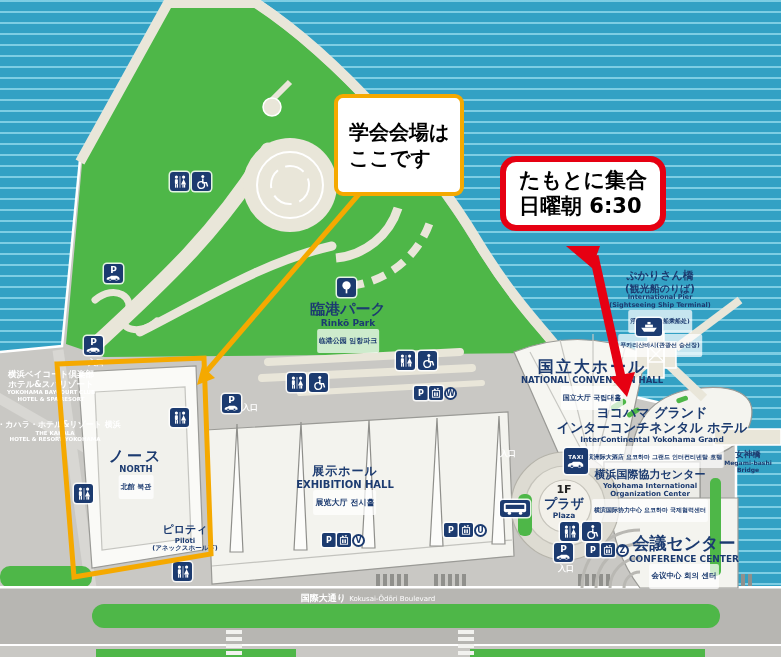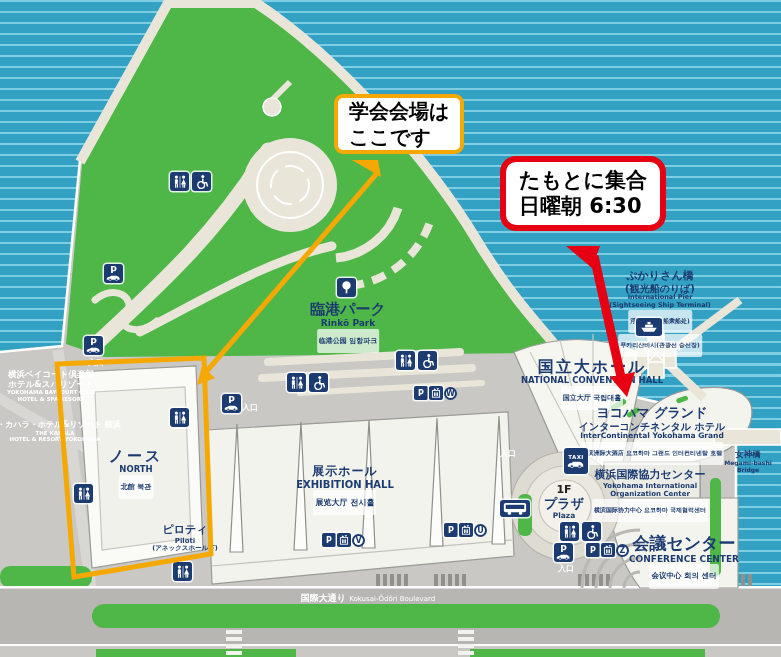--- a/index.html
+++ b/index.html
@@ -26,21 +26,21 @@
   .i20{width:19px;height:19px;}
   .i14{width:14px;height:14px;border-radius:2px;}
   .pletter{font-size:9px;font-weight:bold;line-height:8px;}
   .pletter.sm{font-size:8px;line-height:7px;}
   .badge{position:absolute;z-index:4;width:13px;height:13px;border-radius:50%;
          background:#fff;border:2px solid #1c3b70;box-sizing:border-box;color:#1c3b70;
          font-size:8px;font-weight:bold;display:flex;align-items:center;justify-content:center;}
   .callout{position:absolute;z-index:6;background:#fff;color:#000;font-weight:bold;
            white-space:nowrap;}
   #callout-venue{left:334px;top:94px;border:4px solid #f5a900;border-radius:9px;
-                 padding:0 11px;font-size:20px;line-height:1.3;}
+                 padding:21px 11px;font-size:20px;line-height:1.3;}
   #callout-meeting{left:500px;top:156px;border:6px solid #e60012;border-radius:16px;
                  padding:5px 13px;font-size:21px;line-height:1.25;}
   .taxitext{font-size:5.5px;font-weight:bold;letter-spacing:.4px;line-height:6px;}
 </style>
 </head>
 <body>
 
 <div id="stage">
 
   <svg id="map" width="781" height="657" viewBox="0 0 781 657">
@@ -212,21 +212,21 @@
     <span class="ja" style="font-size:11px">ぷかりさん橋</span>
     <span class="ja" style="font-size:10px">(観光船のりば)</span>
     <span class="en" style="font-size:6.5px">International Pier</span>
     <span class="en" style="font-size:6.5px">(Sightseeing Ship Terminal)</span>
     <span class="cjk" style="font-size:6px">浮码头(观光船乘船处)</span><br>
     <span class="cjk" style="font-size:6px">푸카리산바시(관광선 승선장)</span>
   </div>
 
   <div class="lbl" style="left:652px;top:406px">
     <span class="ja" style="font-size:13px">ヨコハマ グランド</span>
-    <span class="ja" style="font-size:10px">インターコンチネンタル ホテル</span>
+    <span class="ja" style="font-size:13px">インターコンチネンタル ホテル</span>
     <span class="en" style="font-size:7.5px">InterContinental Yokohama Grand</span>
     <span class="cjk" style="font-size:6px">横滨洲际大酒店 요코하마 그랜드 인터컨티넨탈 호텔</span>
   </div>
 
   <div class="lbl" style="left:650px;top:469px">
     <span class="ja" style="font-size:11px">横浜国際協力センター</span>
     <span class="en" style="font-size:7px">Yokohama International</span>
     <span class="en" style="font-size:7px">Organization Center</span>
     <span class="cjk" style="font-size:6px">横滨国际协力中心 요코하마 국제협력센터</span>
   </div>

